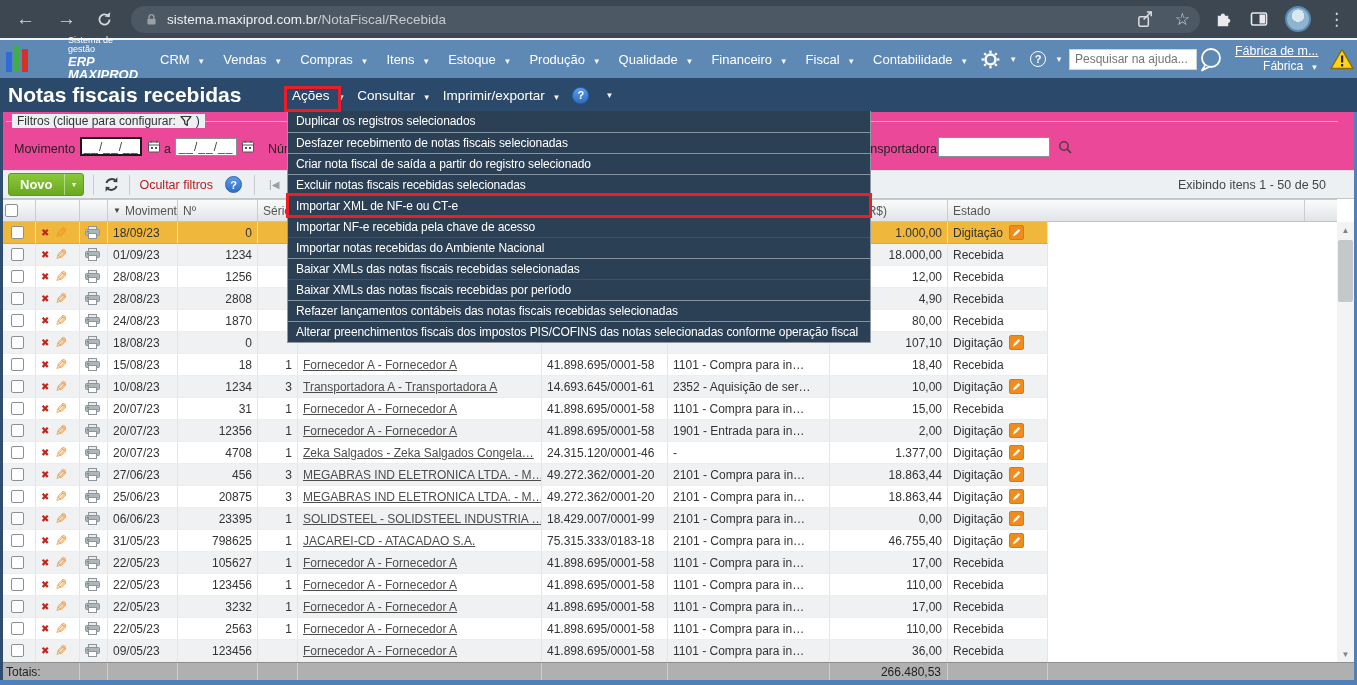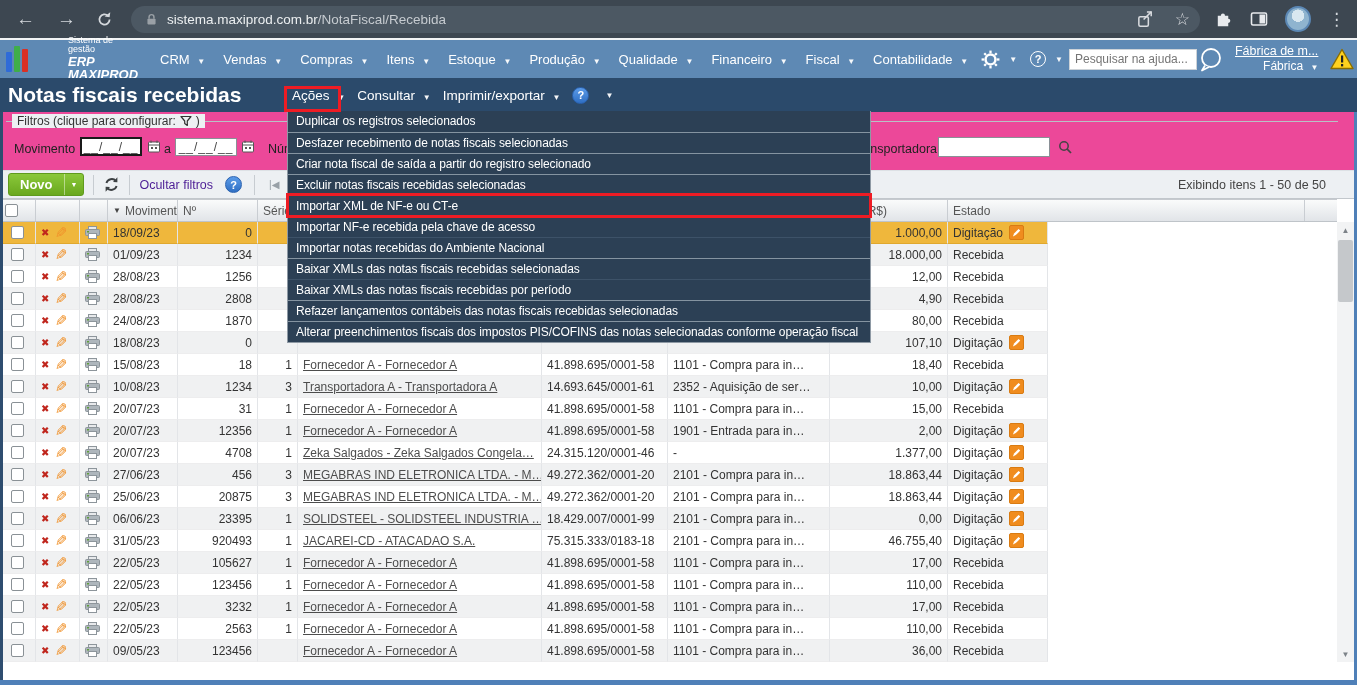--- a/index.html
+++ b/index.html
@@ -74,21 +74,21 @@
 
   
   .toolbar { position:absolute; top:92px; left:0; width:1354px; height:29px; background:#edf0f3;
              border-top:1px solid #dde1e5; border-bottom:1px solid #c2c7cc;
              display:flex; align-items:center; }
   .btn-novo { display:flex; height:23px; margin-left:8px; border:1px solid #5f9a1d; border-radius:3px;
               background:linear-gradient(#8ac83a,#6aa81f); color:#fff; cursor:pointer; overflow:hidden; }
   .novo-main { padding:3px 11px 0 11px; font-size:13px; font-weight:bold; }
   .novo-caret { padding:7px 6px 0 6px; border-left:1px solid rgba(255,255,255,.45); font-size:7px; }
   .tsep { width:1px; height:20px; background:#c7ccd1; margin:0 9px; }
-  .ocultar { font-size:12.5px; color:#4c1d95; cursor:pointer; }
+  .ocultar { font-size:12.5px; color:#b91c1c; cursor:pointer; }
   .pag { font-size:10px; color:#98a0a7; margin:0 5px; cursor:pointer; white-space:nowrap; }
   .exibindo { margin-left:auto; margin-right:28px; font-size:12.5px; color:#444; }
 
   
   .thead { position:absolute; top:121px; left:0; width:1337px; height:23px;
            background:linear-gradient(#fafbfb,#e1e4e8); border-top:1px solid #c6cacf;
            border-bottom:1px solid #bfc4c9; display:flex; font-size:12px; color:#555; }
   .hc { border-right:1px solid #c9cdd2; display:flex; align-items:center; padding:0 5px;
         overflow:hidden; white-space:nowrap; height:100%; }
   .hc-fill { flex:1; }
@@ -766,21 +766,21 @@
         </div>
         <div class="c" style="width:28px">
           <svg width="15" height="13" viewBox="0 0 15 13">
             <rect x="3.5" y="0.5" width="8" height="3.5" fill="#e8eaec" stroke="#8d959b"></rect>
             <rect x="0.5" y="3.5" width="14" height="6" rx="1" fill="#aeb6bc" stroke="#8d959b"></rect>
             <rect x="3.5" y="7.5" width="8" height="5" fill="#fff" stroke="#8d959b"></rect>
             <rect x="2" y="5" width="2" height="1.5" fill="#5f9e3a"></rect>
           </svg>
         </div>
         <div class="c" style="width:70px">31/05/23</div>
-        <div class="c num" style="width:80px">920493</div>
+        <div class="c num" style="width:80px">798625</div>
         <div class="c num" style="width:40px">1</div>
         <div class="c" style="width:244px">
           <span class="link">JACAREI-CD - ATACADAO S.A.</span>
         </div>
         <div class="c" style="width:126px">75.315.333/0183-18</div>
         <div class="c" style="width:162px">2101 - Compra para in…</div>
         <div class="c num" style="width:118px">46.755,40</div>
         <div class="c" style="width:100px">Digitação<span class="edit-box">
             <svg width="9" height="9" viewBox="0 0 10 10">
               <path d="M1 9.5 L2.3 6 L7.3 1 L9.2 2.9 L4.2 7.9 Z" fill="#fff"></path>
@@ -923,20 +923,33 @@
           <span class="link">Fornecedor A - Fornecedor A</span>
         </div>
         <div class="c" style="width:126px">41.898.695/0001-58</div>
         <div class="c" style="width:162px">1101 - Compra para in…</div>
         <div class="c num" style="width:118px">36,00</div>
         <div class="c" style="width:100px">Recebida</div>
         <div class="c-fill"></div>
       </div>
     </div>
 
+  <div class="totals" id="totals-row">
+      <div class="tc" style="width:80px">Totais:</div>
+      <div class="tc" style="width:28px"></div>
+      <div class="tc" style="width:70px"></div>
+      <div class="tc" style="width:80px"></div>
+      <div class="tc" style="width:40px"></div>
+      <div class="tc" style="width:244px"></div>
+      <div class="tc" style="width:126px"></div>
+      <div class="tc" style="width:162px"></div>
+      <div class="tc" style="width:118px;justify-content:flex-end">266.480,53</div>
+      <div class="tc" style="width:100px"></div>
+      <div class="tc" style="flex:1;border-right:none"></div>
+    </div>
 
   <div class="vscroll">
     <span class="sb-btn sb-up">▲</span>
     <span class="sb-thumb"></span>
     <span class="sb-btn sb-down">▼</span>
   </div>
 
   <div class="left-border"></div>
   <div class="right-border"></div>
 

